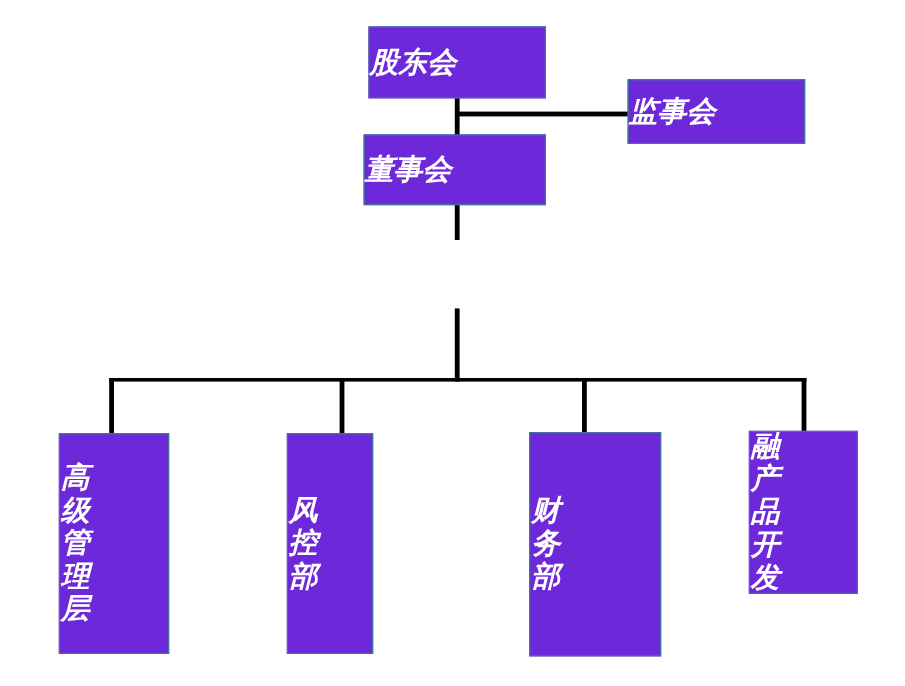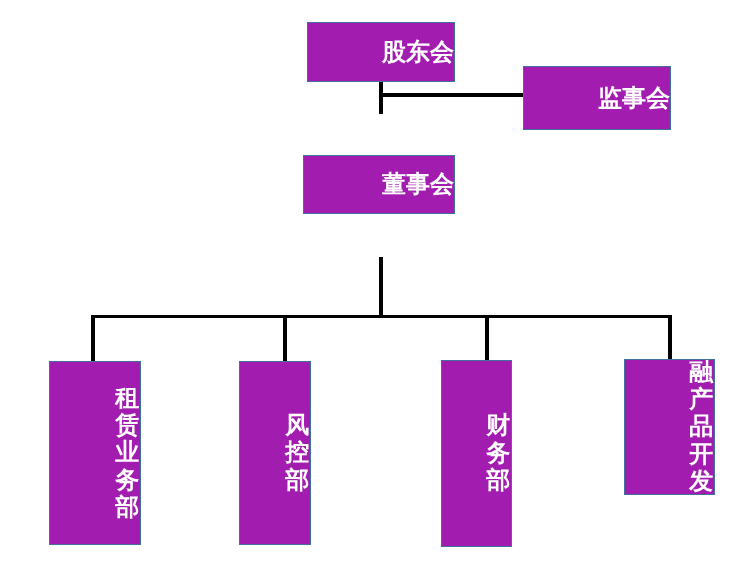--- a/index.html
+++ b/index.html
@@ -10,28 +10,29 @@
   }
   .canvas {
     position: relative;
     width: 754px;
     height: 572px;
     background: #ffffff;
     overflow: hidden;
   }
   .node {
     position: absolute;
-    background: #a21caf;
+    background: #6d28d9;
     border: 1px solid #41719c;
     box-sizing: border-box;
     display: flex;
     align-items: center;
-    justify-content: flex-end;
+    justify-content: flex-start;
     color: #ffffff;
     font-weight: bold;
+    font-style: italic;
   }
   .node .label {
     font-size: 24px;
     line-height: 1.1;
     text-align: center;
     white-space: nowrap;
   }
   .node .vlabel {
     font-size: 24px;
     line-height: 1.14;
@@ -58,38 +59,38 @@
   <div class="line" style="left:91px; top:315px; width:581px; height:3px;"></div>
   <div class="line" style="left:91px; top:315px; width:4px; height:48px;"></div>
   <div class="line" style="left:283px; top:315px; width:4px; height:48px;"></div>
   <div class="line" style="left:485px; top:315px; width:4px; height:47px;"></div>
   <div class="line" style="left:668px; top:315px; width:4px; height:46px;"></div>
 
   <div class="node" style="left:307px; top:22px; width:148px; height:60px;">
     <span class="label">股东会</span>
   </div>
 
-  <div class="node" style="left:523px; top:66px; width:148px; height:64px;">
+  <div class="node" style="left:523px; top:66px; width:148px; height:54px;">
     <span class="label">监事会</span>
   </div>
 
-  <div class="node" style="left:303px; top:112px; width:152px; height:59px;margin-top:43px;">
+  <div class="node" style="left:303px; top:112px; width:152px; height:59px;">
     <span class="label">董事会</span>
   </div>
 
 
   <div class="node" style="left:49px; top:361px; width:92px; height:184px;">
-    <span class="vlabel">租赁业务部</span>
+    <span class="vlabel">高级管理层</span>
   </div>
 
   <div class="node" style="left:239px; top:361px; width:72px; height:184px;">
     <span class="vlabel">风控部</span>
   </div>
 
-  <div class="node" style="left:441px; top:360px; width:71px; height:187px;">
+  <div class="node" style="left:441px; top:360px; width:110px; height:187px;">
     <span class="vlabel">财务部</span>
   </div>
 
   <div class="node" style="left:624px; top:359px; width:91px; height:136px;">
     <span class="vlabel">金融产品开发部</span>
   </div>
 
 </div>
 
 </body></html>

